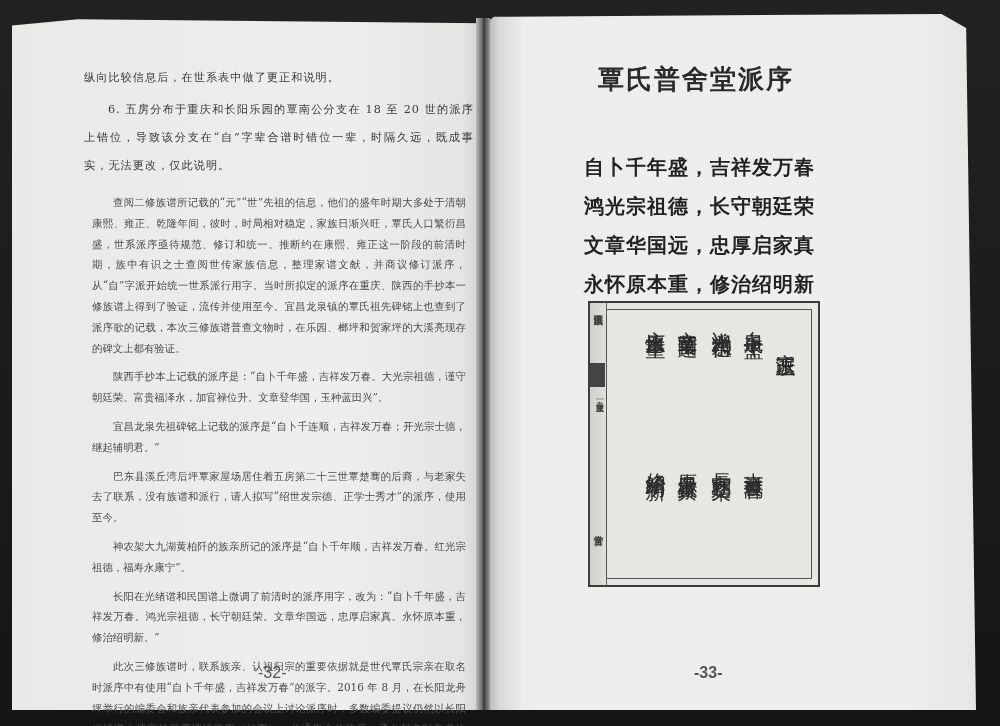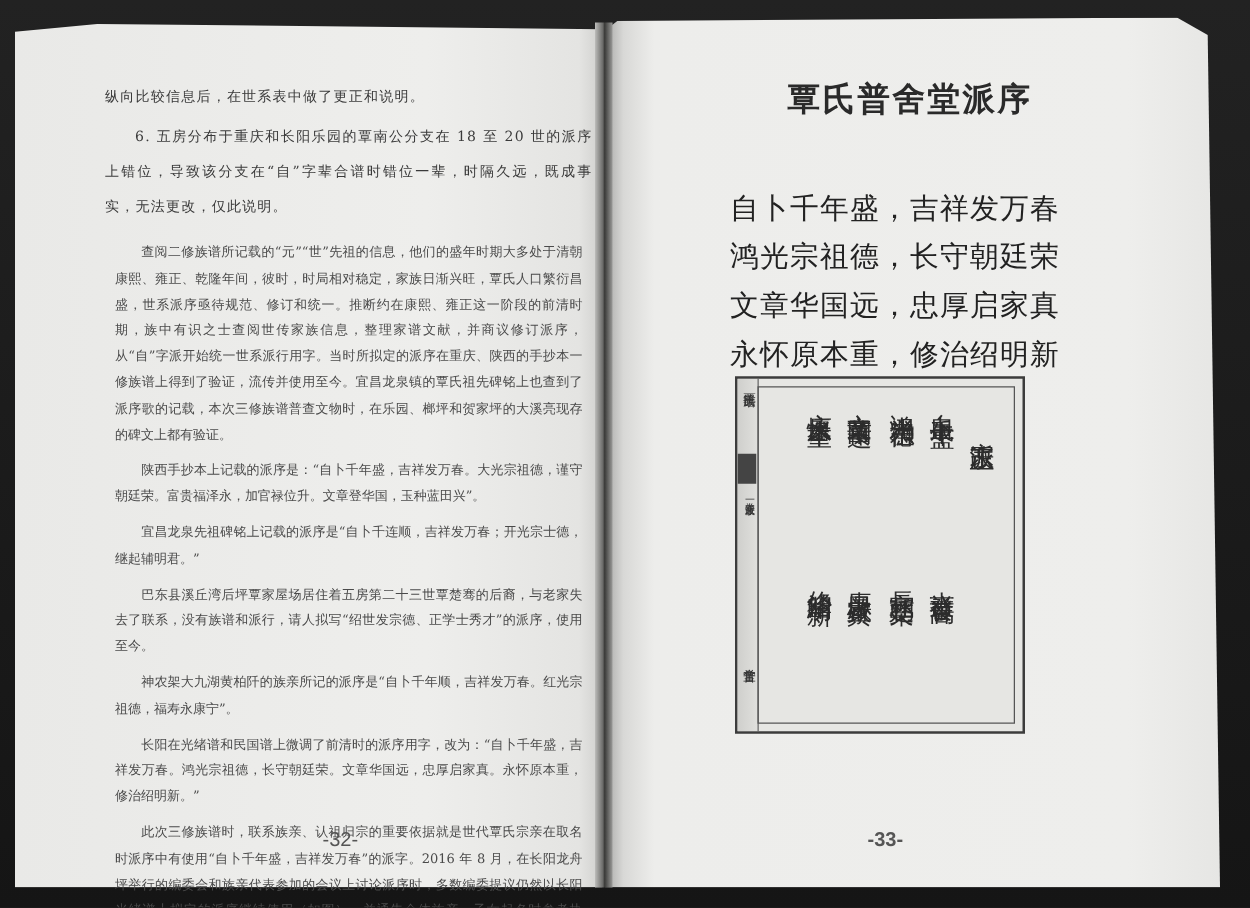--- a/index.html
+++ b/index.html
@@ -51,29 +51,29 @@
     }
     .page-num {
       position: absolute; font-family: "Liberation Sans", sans-serif;
       font-size: 16px; color: #555;
     }
     .page-num.left { left: 258px; top: 664px; }
     .page-num.right { left: 694px; top: 664px; font-weight: bold; }
 
     
     .right-title {
-      position: absolute; left: 630px; top: 62px;
+      position: absolute; left: 598px; top: 62px;
       font-family: Liberation Mono, monospace;
       font-weight: bold; font-size: 26px; color: #2a2a2a;
       letter-spacing: 2px;
     }
     .poem {
       position: absolute; left: 584px; top: 148px;
       font-family: "DejaVu Sans", sans-serif;
-      font-weight: normal; font-size: 23px; color: #222;
+      font-weight: bold; font-size: 20px; color: #222;
       letter-spacing: 1px;
     }
     .poem-line { height: 39px; line-height: 39px; white-space: nowrap; }
 
     .scan {
       position: absolute; left: 588px; top: 301px; width: 232px; height: 286px;
       background: #e6e6e3;
       border: 2px solid #3c3c3c;
       box-sizing: border-box;
       overflow: hidden;

